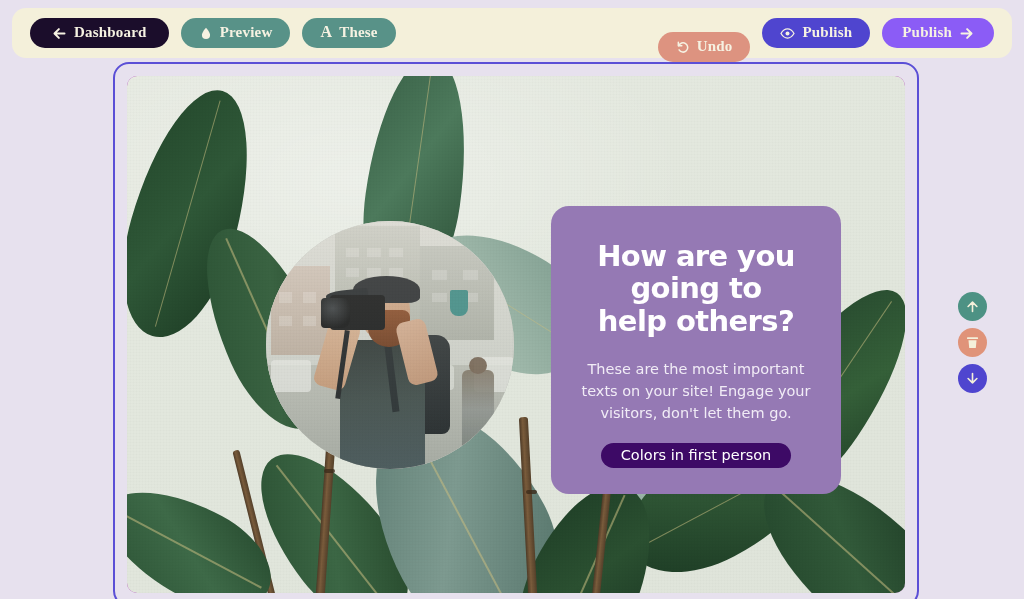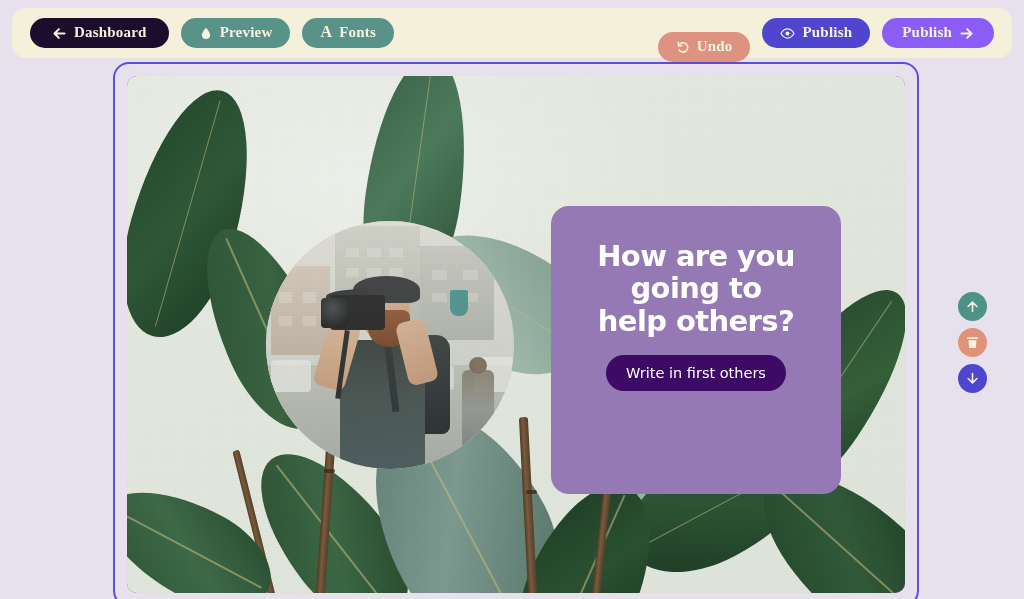--- a/index.html
+++ b/index.html
@@ -397,21 +397,21 @@
       <svg width="14" height="15" viewBox="0 0 24 24" fill="#f6f2e2">
         <path d="M12 2.2C12 2.2 5 10 5 14.6A7 7 0 0 0 19 14.6C19 10 12 2.2 12 2.2z"></path>
       </svg>
     </span>
     <span class="lbl">Preview</span>
   </button>
 
 
   <button class="tbtn tbtn-fonts">
     <span class="ico ico-letter">A</span>
-    <span class="lbl">Fonts</span>
+    <span class="lbl">These</span>
   </button>
 
   <span class="spacer-flex"></span>
 
   <button class="tbtn tbtn-undo">
     <span class="ico">
       <svg width="14" height="14" viewBox="0 0 24 24" fill="none" stroke="#f6f2e2" stroke-width="2.6" stroke-linecap="round" stroke-linejoin="round">
         <path d="M4 4v6h6"></path>
         <path d="M4.6 10a8 8 0 1 1 .7 7"></path>
       </svg>
@@ -507,21 +507,22 @@
         <div class="ph-lens"></div>
         <div class="ph-strap"></div>
       </div>
 
       <div class="cp-tint"></div>
       <div class="grain"></div>
     </div>
 
     <div class="text-card">
       <div class="card-heading">How are you going to help others?</div>
-      <button class="card-cta">Write in first others</button>
+      <div class="card-body">These are the most important texts on your site! Engage your visitors, don't let them go.</div>
+      <button class="card-cta">Colors in first person</button>
     </div>
 
   </div>
 </div>
 
 <div class="side-controls">
 
   <button class="cbtn cbtn-up">
     <span class="ico">
       <svg width="15" height="15" viewBox="0 0 24 24" fill="none" stroke="#f4f0da" stroke-width="2.6" stroke-linecap="round" stroke-linejoin="round">

